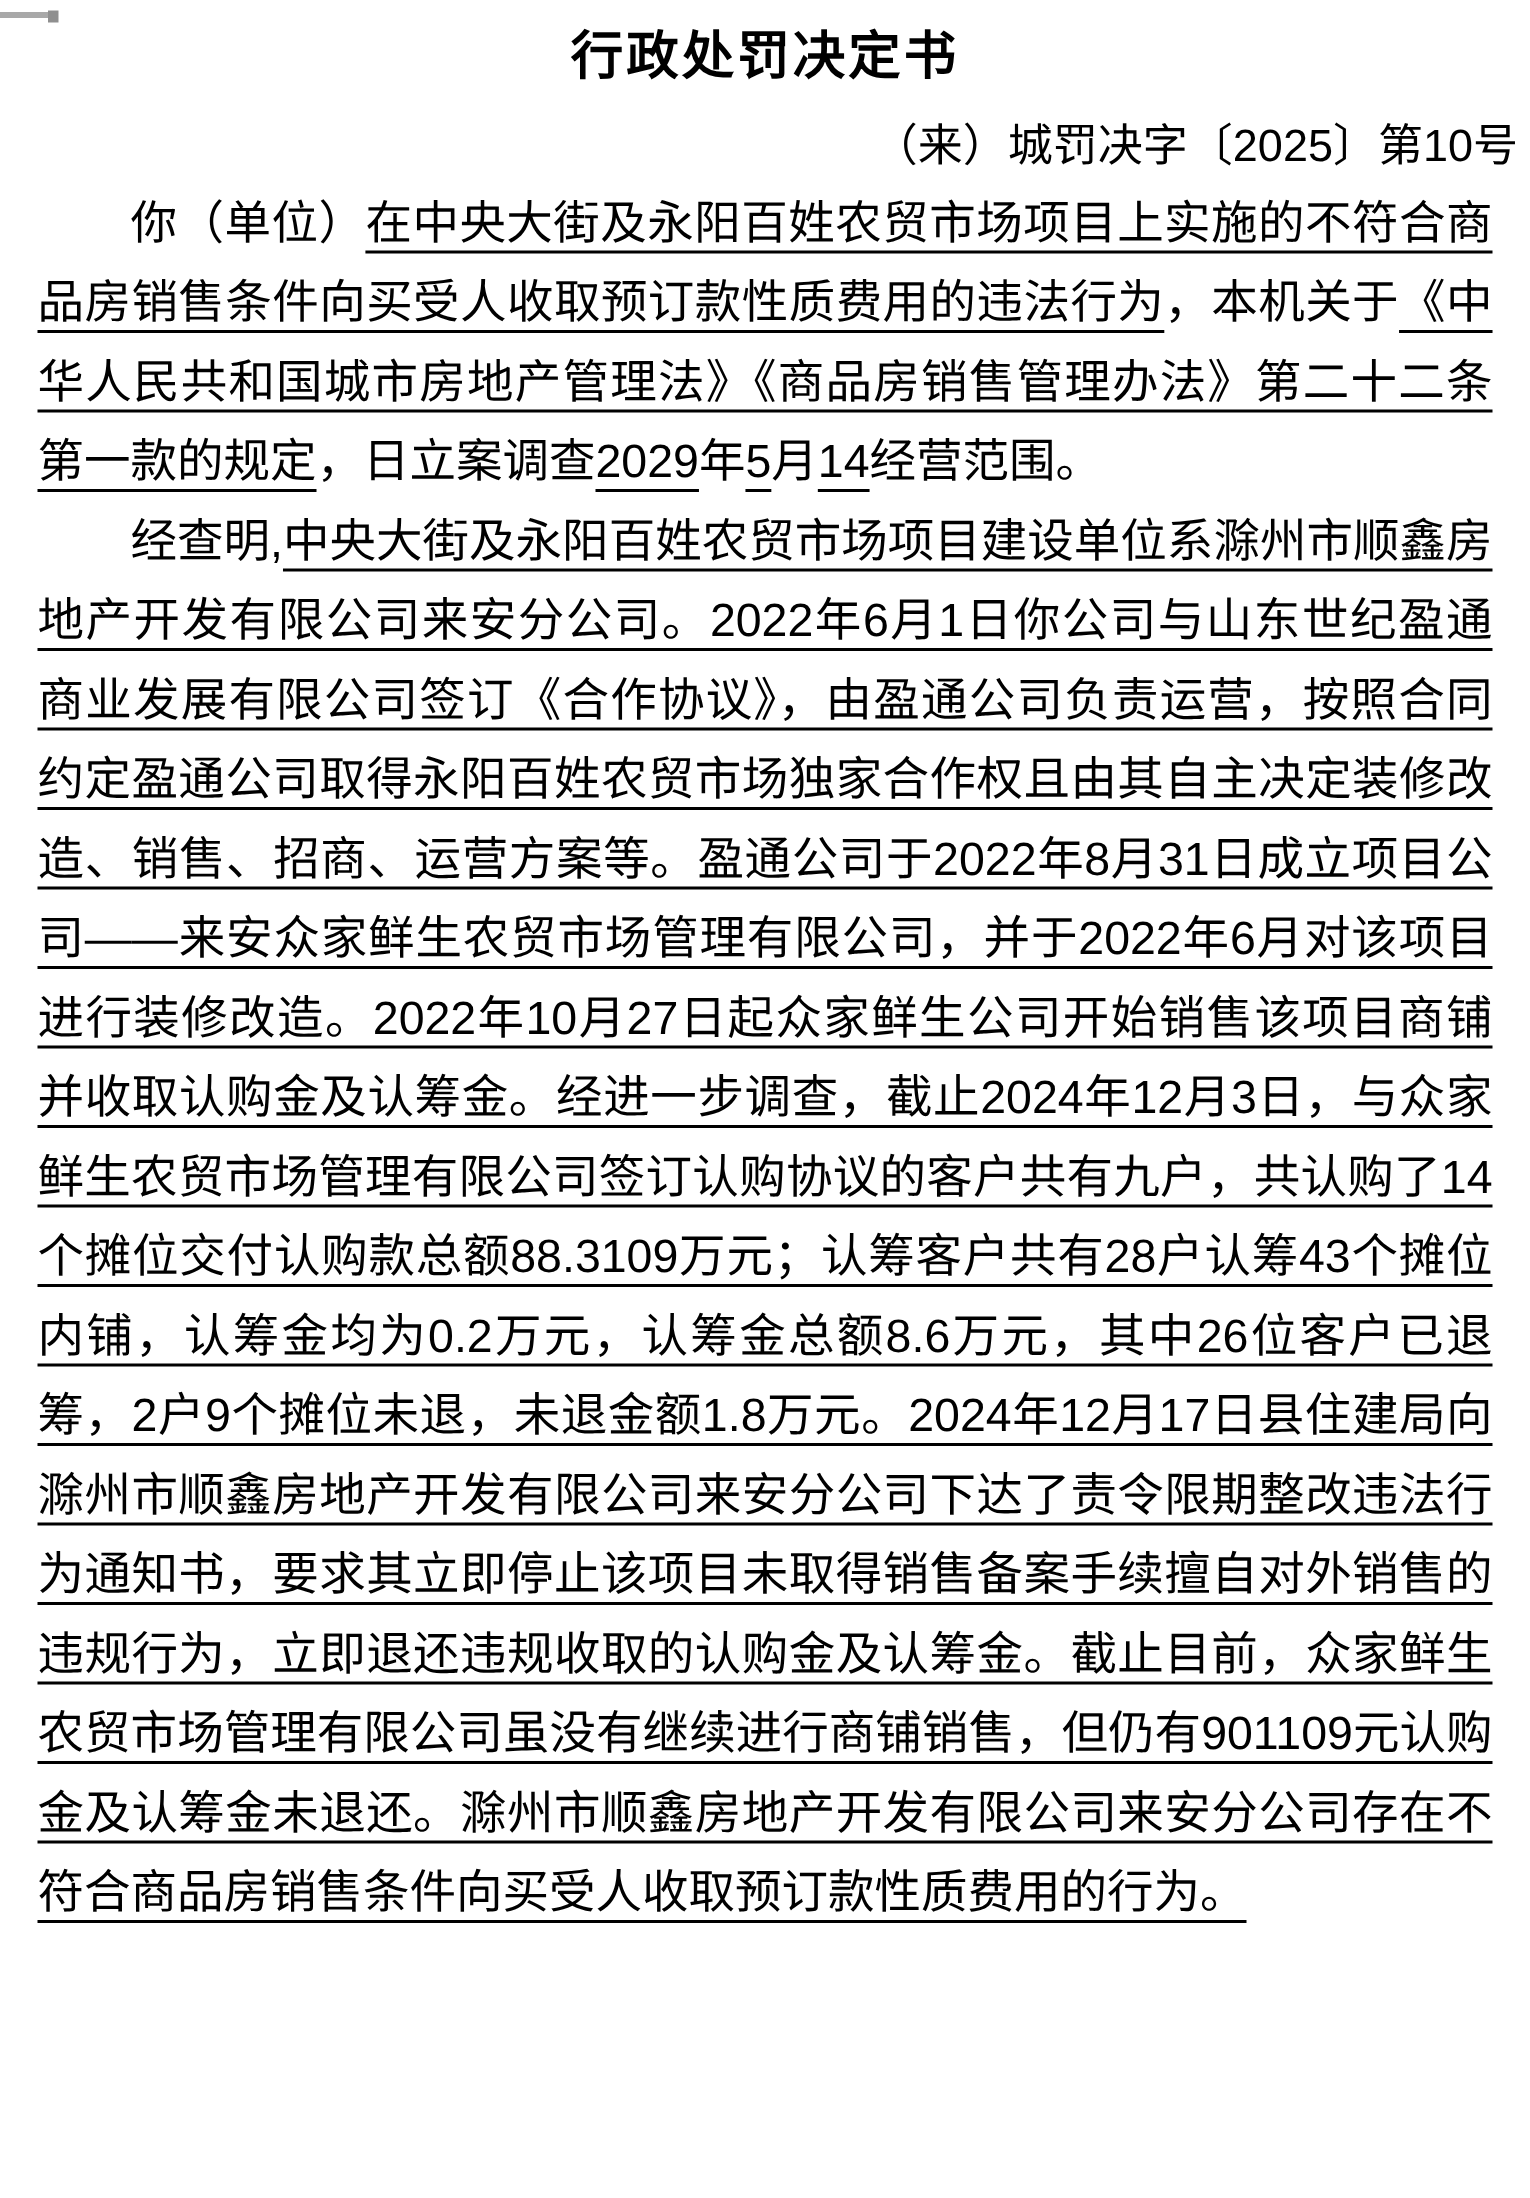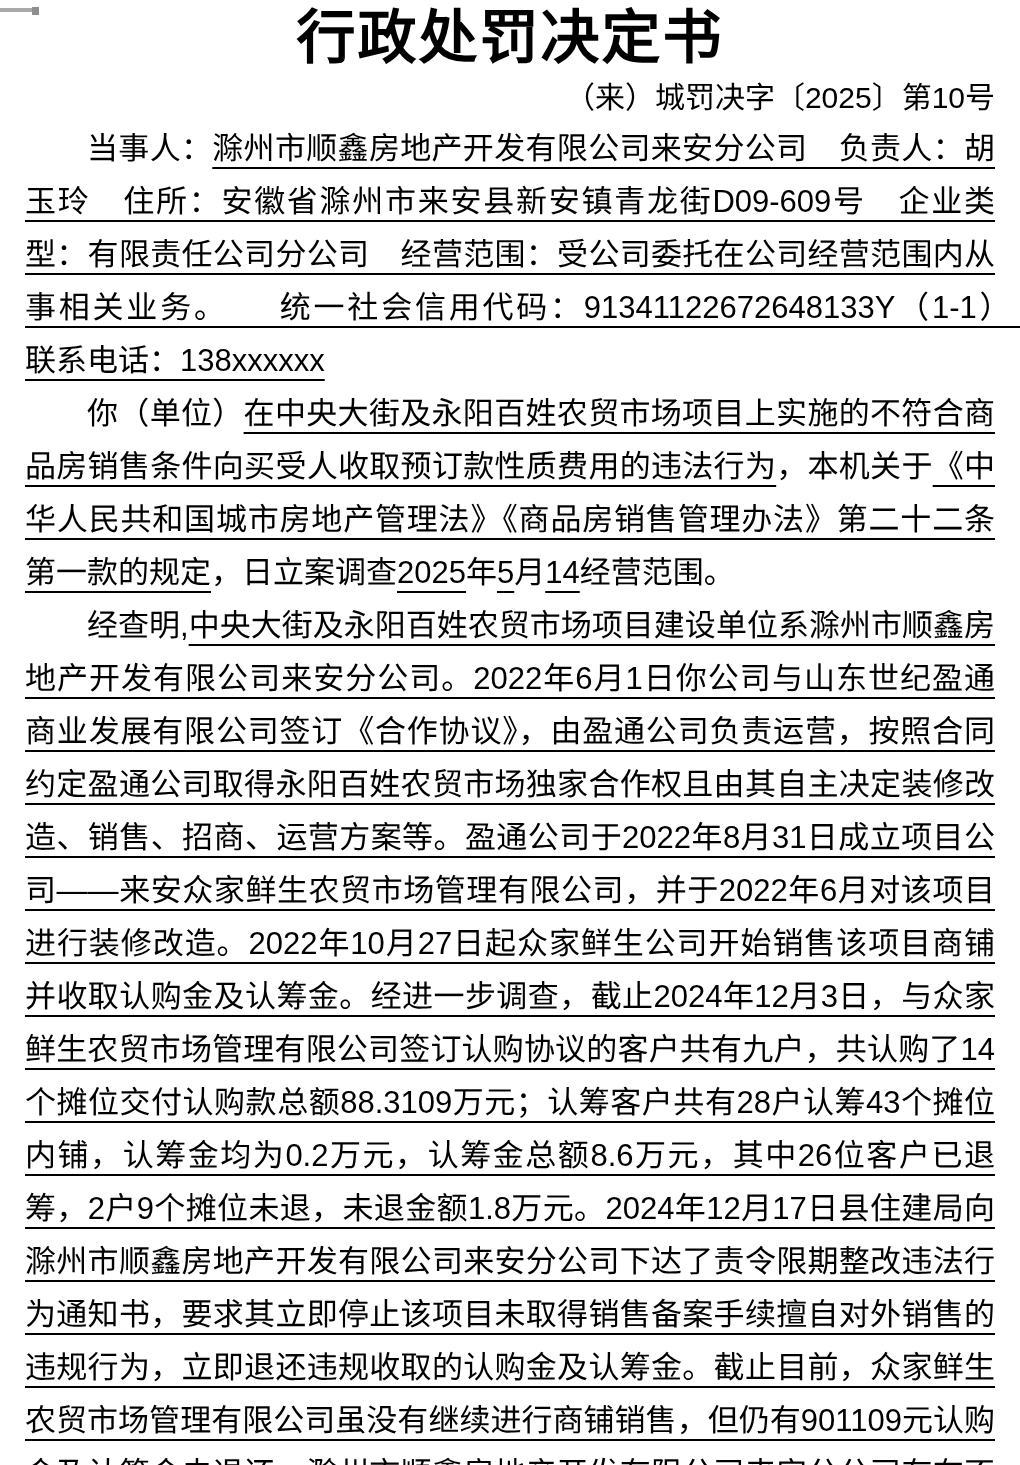--- a/index.html
+++ b/index.html
@@ -26,28 +26,28 @@
   }
   .artifact-knob {
     position: absolute;
     top: 1px; left: 32px;
     width: 7px; height: 8px;
     background: #8f8f8f;
   }
   .title {
     margin: 6px 0 0 0;
     text-align: center;
-    font-size: 59px;
+    font-size: 35px;
     line-height: 64px;
     font-weight: 600;
     letter-spacing: 2px;
   }
   .docno {
     margin-top: 8px;
-    padding-right: 25px;
+    padding-right: 8px;
     text-align: right;
     font-size: 30px;
     line-height: 40px;
     font-weight: 500;
   }
   .body-text {
     margin-top: 4px;
     padding: 0 25px;
   }
   .para {
@@ -73,20 +73,19 @@
 
   <div class="artifact-bar"></div>
   <div class="artifact-knob"></div>
 
   <h1 class="title">行政处罚决定书</h1>
 
   <div class="docno">（来）城罚决字〔2025〕第10号</div>
 
   <div class="body-text">
 
-    <p class="para"><span>当事人：</span><span class="u">滁州市顺鑫房地产开发有限公司来安分公司　负责人：胡玉玲　住所：安徽省滁州市来安县新安镇青龙街D09-609号　企业类型：有限责任公司分公司　经营范围：受公司委托在公司经营范围内从事相关业务。　　统一社会信用代码：91341122672648133Y（1-1）　联系电话：138xxxxxx</span></p>
 
-    <p class="para"><span>你（单位）</span><span class="u">在中央大街及永阳百姓农贸市场项目上实施的不符合商品房销售条件向买受人收取预订款性质费用的违法行为</span><span>，本机关于</span><span class="u">《中华人民共和国城市房地产管理法》《商品房销售管理办法》第二十二条第一款的规定</span><span>，日立案调查</span><span class="u">2025</span><span>年</span><span class="u">5</span><span>月</span><span class="u">14</span><span>经营范围。</span></p>
+    <p class="para"><span>你（单位）</span><span class="u">在中央大街及永阳百姓农贸市场项目上实施的不符合商品房销售条件向买受人收取预订款性质费用的违法行为</span><span>，本机关于</span><span class="u">《中华人民共和国城市房地产管理法》《商品房销售管理办法》第二十二条第一款的规定</span><span>，日立案调查</span><span class="u">2029</span><span>年</span><span class="u">5</span><span>月</span><span class="u">14</span><span>经营范围。</span></p>
 
     <p class="para"><span>经查明,</span><span class="u">中央大街及永阳百姓农贸市场项目建设单位系滁州市顺鑫房地产开发有限公司来安分公司。2022年6月1日你公司与山东世纪盈通商业发展有限公司签订《合作协议》，由盈通公司负责运营，按照合同约定盈通公司取得永阳百姓农贸市场独家合作权且由其自主决定装修改造、销售、招商、运营方案等。盈通公司于2022年8月31日成立项目公司——来安众家鲜生农贸市场管理有限公司，并于2022年6月对该项目进行装修改造。2022年10月27日起众家鲜生公司开始销售该项目商铺并收取认购金及认筹金。经进一步调查，截止2024年12月3日，与众家鲜生农贸市场管理有限公司签订认购协议的客户共有九户，共认购了14个摊位交付认购款总额88.3109万元；认筹客户共有28户认筹43个摊位内铺，认筹金均为0.2万元，认筹金总额8.6万元，其中26位客户已退筹，2户9个摊位未退，未退金额1.8万元。2024年12月17日县住建局向滁州市顺鑫房地产开发有限公司来安分公司下达了责令限期整改违法行为通知书，要求其立即停止该项目未取得销售备案手续擅自对外销售的违规行为，立即退还违规收取的认购金及认筹金。截止目前，众家鲜生农贸市场管理有限公司虽没有继续进行商铺销售，但仍有901109元认购金及认筹金未退还。滁州市顺鑫房地产开发有限公司来安分公司存在不符合商品房销售条件向买受人收取预订款性质费用的行为。</span></p>
 
   </div>
 </div>
 
 </body></html>

